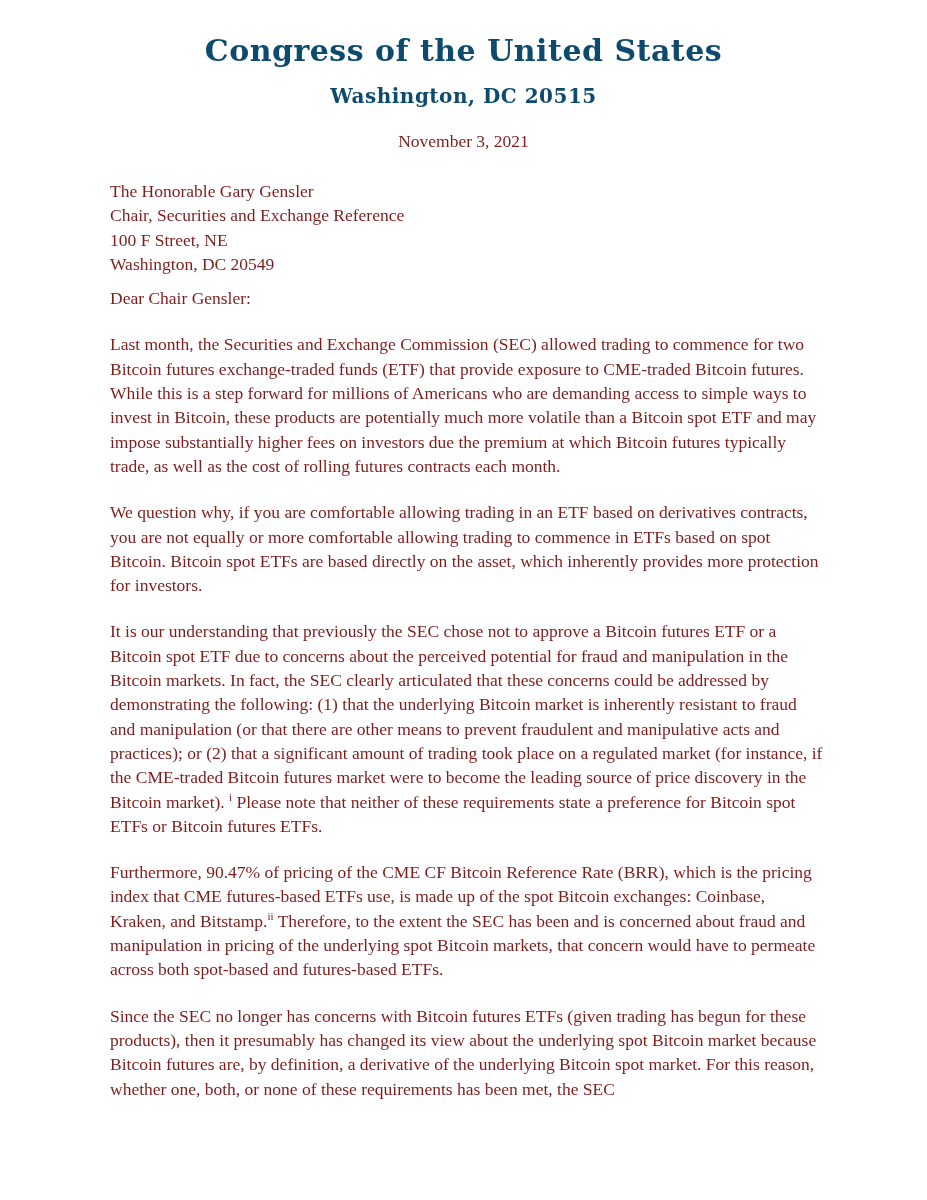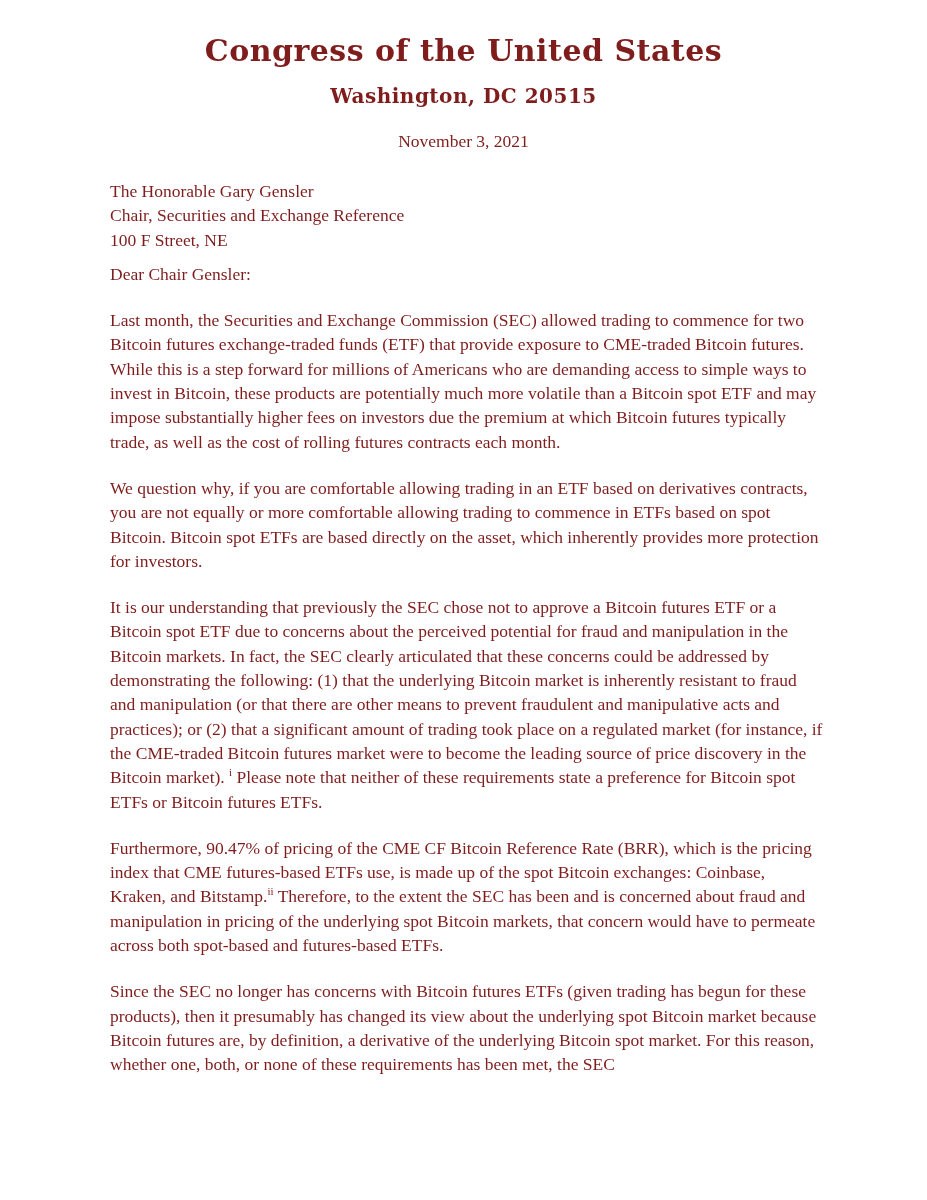--- a/index.html
+++ b/index.html
@@ -53,33 +53,34 @@
     font-size: 11px;
     line-height: 0;
     vertical-align: super;
   }
 </style>
 </head>
 <body>
 
 <div class="page">
 
-  <header class="letterhead" style="color: #7f1d1d;">
+  <header class="letterhead" style="color: #0c4a6e;">
     <div class="lh-title">Congress of the United States</div>
     <div class="lh-sub">Washington, DC 20515</div>
   </header>
 
   <div class="date-line">November 3, 2021</div>
 
   <main class="content">
 
     <div class="recipient">
       <div>The Honorable Gary Gensler</div>
       <div>Chair, Securities and Exchange Reference</div>
       <div>100 F Street, NE</div>
+      <div>Washington, DC 20549</div>
     </div>
 
     <div class="salutation">Dear Chair Gensler:</div>
 
     <div class="paragraphs" id="paragraphs">
         <p><span>Last month, the Securities and Exchange Commission (SEC) allowed trading to commence for two Bitcoin futures exchange-traded funds (ETF) that provide exposure to CME-traded Bitcoin futures. While this is a step forward for millions of Americans who are demanding access to simple ways to invest in Bitcoin, these products are potentially much more volatile than a Bitcoin spot ETF and may impose substantially higher fees on investors due the premium at which Bitcoin futures typically trade, as well as the cost of rolling futures contracts each month.</span></p>
         <p><span>We question why, if you are comfortable allowing trading in an ETF based on derivatives contracts, you are not equally or more comfortable allowing trading to commence in ETFs based on spot Bitcoin. Bitcoin spot ETFs are based directly on the asset, which inherently provides more protection for investors.</span></p>
         <p><span>It is our understanding that previously the SEC chose not to approve a Bitcoin futures ETF or a Bitcoin spot ETF due to concerns about the perceived potential for fraud and manipulation in the Bitcoin markets. In fact, the SEC clearly articulated that these concerns could be addressed by demonstrating the following: (1) that the underlying Bitcoin market is inherently resistant to fraud and manipulation (or that there are other means to prevent fraudulent and manipulative acts and practices); or (2) that a significant amount of trading took place on a regulated market (for instance, if the CME-traded Bitcoin futures market were to become the leading source of price discovery in the Bitcoin market). </span><sup class="footnote">i</sup><span> Please note that neither of these requirements state a preference for Bitcoin spot ETFs or Bitcoin futures ETFs.</span></p>
         <p><span>Furthermore, 90.47% of pricing of the CME CF Bitcoin Reference Rate (BRR), which is the pricing index that CME futures-based ETFs use, is made up of the spot Bitcoin exchanges: Coinbase, Kraken, and Bitstamp.</span><sup class="footnote">ii</sup><span> Therefore, to the extent the SEC has been and is concerned about fraud and manipulation in pricing of the underlying spot Bitcoin markets, that concern would have to permeate across both spot-based and futures-based ETFs.</span></p>
         <p><span>Since the SEC no longer has concerns with Bitcoin futures ETFs (given trading has begun for these products), then it presumably has changed its view about the underlying spot Bitcoin market because Bitcoin futures are, by definition, a derivative of the underlying Bitcoin spot market. For this reason, whether one, both, or none of these requirements has been met, the SEC</span></p>

